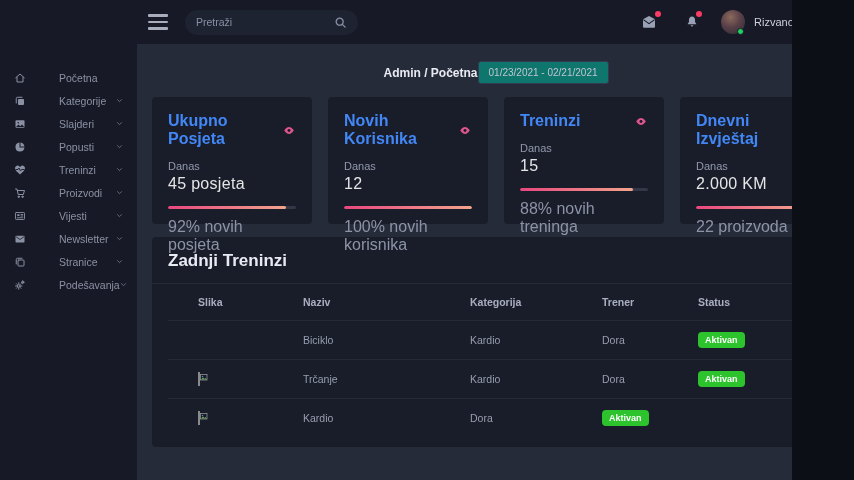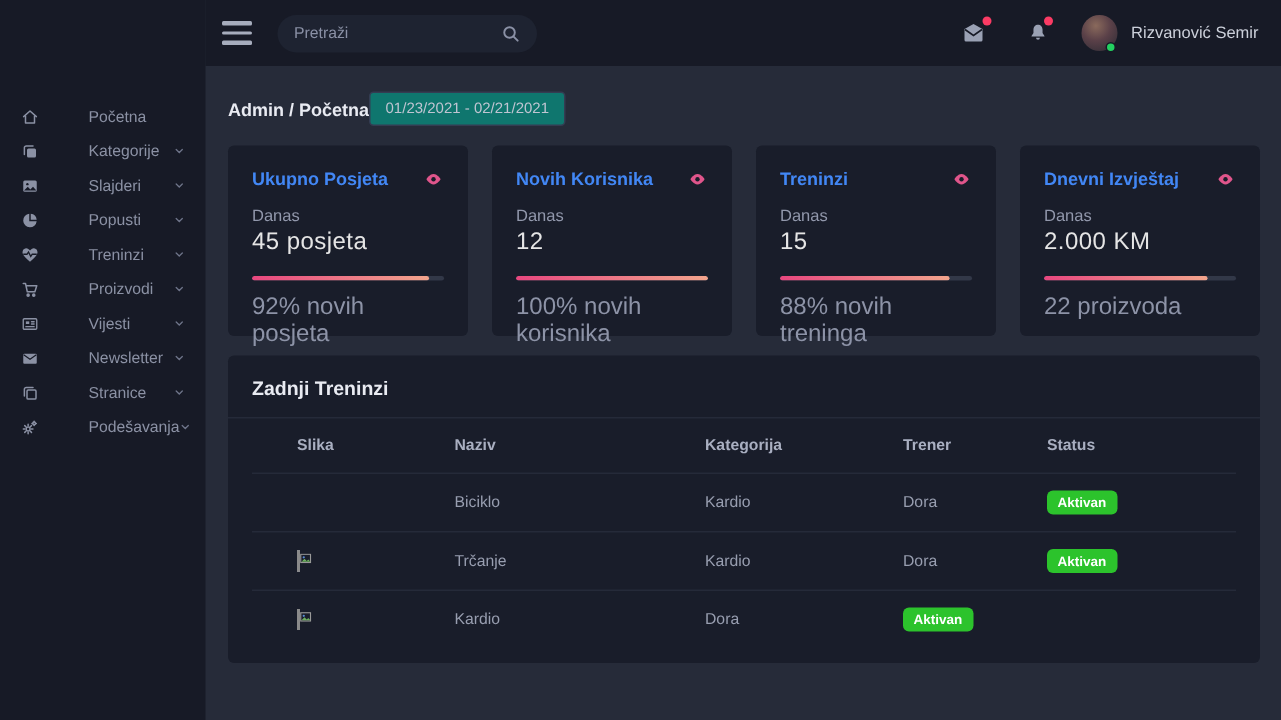--- a/index.html
+++ b/index.html
@@ -3,21 +3,21 @@
 <meta charset="utf-8">
 <style>
   :root{
     --bg-dark:#171a26; --bg-main:#262b39; --bg-card:#191d2a;
     --txt:#e9ebf2; --muted:#8d93a7; --muted2:#9aa1b4;
     --blue:#4287f5; --pink:#e8477f; --pink2:#f2a48c; --green:#2cc32c;
     --line:#252a39; --track:#323848;
   }
   *{margin:0;padding:0;box-sizing:border-box}
   body{background:#0d0f17;font-family:"Liberation Sans",sans-serif;}
-  .screen{width:854px;height:480px;position:relative;overflow:hidden;background:var(--bg-main);}
+  .screen{width:792px;height:480px;position:relative;overflow:hidden;background:var(--bg-main);}
 
   
   .topbar{position:absolute;left:137px;top:0;width:717px;height:44px;background:var(--bg-dark);
           display:flex;align-items:center;z-index:2;}
   .hamburger{margin-left:11px;width:20px;display:flex;flex-direction:column;gap:4px;cursor:pointer;}
   .hamburger span{display:block;height:2.5px;background:#a7adbd;border-radius:1px;}
   .searchbox{margin-left:17px;width:173px;height:25px;background:#1e2331;border-radius:13px;
              display:flex;align-items:center;padding:0 11px;}
   .searchbox input{flex:1;background:transparent;border:none;outline:none;color:#cdd1dc;
                    font-size:10.5px;font-family:"Liberation Sans",sans-serif;}
@@ -36,38 +36,38 @@
   .sidebar{position:absolute;left:0;top:0;width:137px;height:480px;background:var(--bg-dark);
            padding-top:66px;z-index:3;}
   .side-item{display:flex;align-items:center;height:23px;padding:0 14px 0 13px;cursor:pointer;}
   .sicon{width:13px;height:13px;display:flex;align-items:center;justify-content:center;flex-shrink:0;}
   .slabel{margin-left:9px;font-size:10.5px;color:#8b91a4;white-space:nowrap;padding-left:24px;}
   .schev{margin-left:auto;display:flex;}
 
   
   .content{position:absolute;left:137px;top:44px;width:717px;height:436px;background:var(--bg-main);
            padding:17px 14px 0 15px;}
-  .crumb-row{display:flex;align-items:center;justify-content:flex-start;}
+  .crumb-row{display:flex;align-items:center;justify-content:center;}
   .breadcrumb{font-size:12px;font-weight:bold;color:var(--txt);}
   .daterange{font-size:10px;color:#c0c5d2;background:#0f766e;border:1px solid #343c52;
              border-radius:3px;padding:5px 10px;cursor:pointer;}
 
   .cards{margin-top:13px;display:grid;grid-template-columns:repeat(4,1fr);gap:16px;}
   .card{background:var(--bg-card);border-radius:4px;height:127px;padding:15px 16px;}
   .card-head{display:flex;align-items:center;justify-content:space-between;}
-  .card-title{font-size:12px;font-weight:bold;color:var(--blue);}
+  .card-title{font-size:16px;font-weight:bold;color:var(--blue);}
   .card-period{margin-top:12px;font-size:11px;color:#9298ac;}
   .card-value{margin-top:3px;font-size:16px;color:#e5e5e5;letter-spacing:.3px;}
   .progress{margin-top:13px;height:3px;border-radius:2px;background:var(--track);overflow:hidden;}
   .progress-fill{height:100%;border-radius:2px;background:linear-gradient(90deg,#e8477f,#f2a48c);}
   .card-caption{margin-top:9px;font-size:16px;color:#8d93a7;}
 
   
   .panel{margin-top:13px;background:var(--bg-card);border-radius:4px;padding-bottom:10px;}
-  .panel-title{padding:14px 16px 12px;font-size:13px;font-weight:bold;color:var(--txt);
+  .panel-title{padding:14px 16px 12px;font-size:17px;font-weight:bold;color:var(--txt);
                border-bottom:1px solid var(--line);}
   .trow{display:grid;grid-template-columns:135px 167px 132px 96px 1fr;align-items:center;
         margin:0 16px;}
   .trow > :first-child{padding-left:30px;}
   .thead{height:36px;font-size:10.5px;font-weight:bold;color:#a9afc1;}
   .tbody{height:39px;font-size:10.5px;color:#989eb0;border-top:1px solid var(--line);}
   .photo-circle{width:22px;height:22px;border-radius:50%;
       background:radial-gradient(circle at 45% 35%,#6b4a44 0%,#3c3238 40%,#15131a 100%);}
   .broken-img{width:20px;height:26px;background:#fbfbfb;border:1px solid #8a8a8a;position:relative;}
   .broken-img svg{position:absolute;top:1px;left:1px;}

